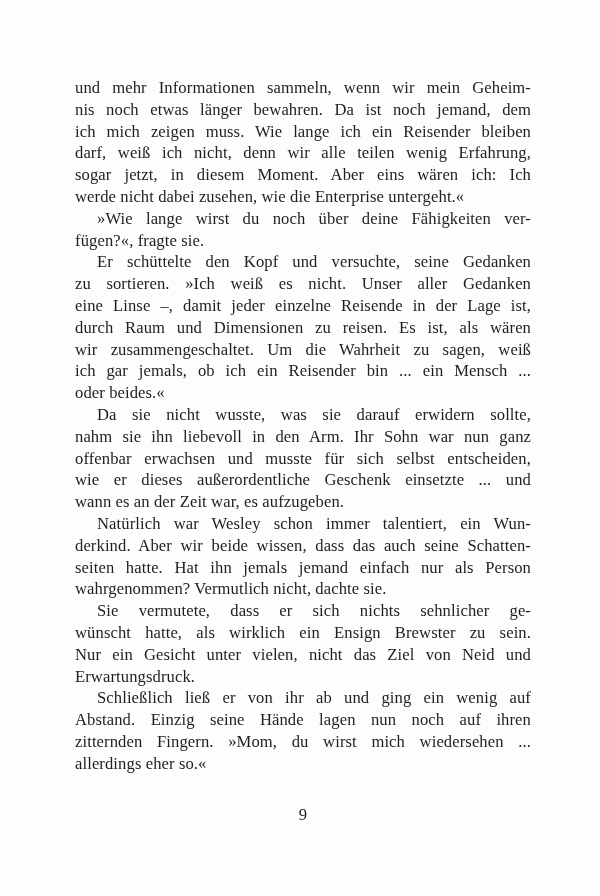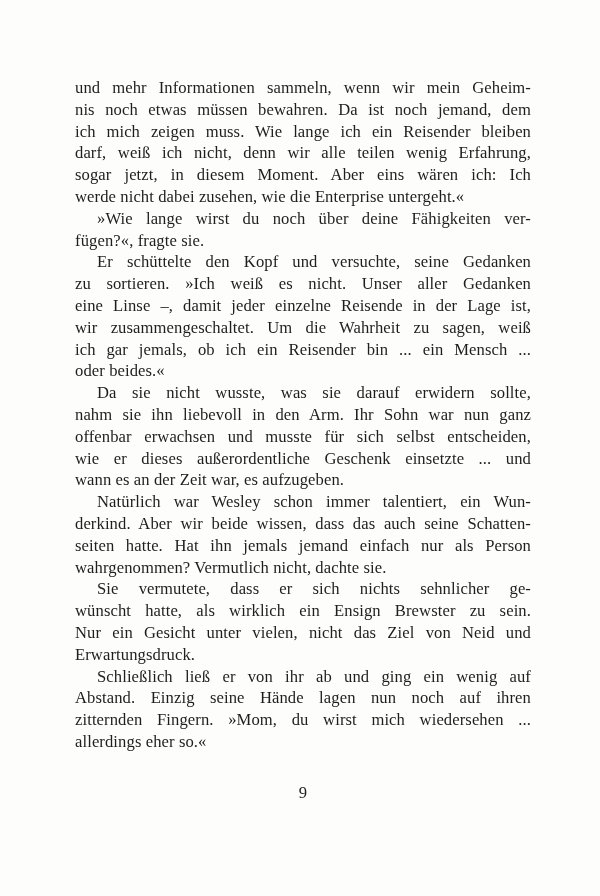--- a/index.html
+++ b/index.html
@@ -46,34 +46,35 @@
     line-height:21.8px;
   }
 </style>
 </head>
 <body>
 
 <div class="page">
   <div class="text-block">
       <div>
         <div class="line"><span class="rm">und mehr Informationen sammeln, wenn wir mein Geheim-</span></div>
-        <div class="line"><span class="rm">nis noch etwas müssen bewahren. Da ist noch jemand, dem</span></div>
+        <div class="line"><span class="rm">nis noch etwas länger bewahren. Da ist noch jemand, dem</span></div>
         <div class="line"><span class="rm">ich mich zeigen muss. Wie lange ich ein Reisender bleiben</span></div>
         <div class="line"><span class="rm">darf, weiß ich nicht, denn wir alle teilen wenig Erfahrung,</span></div>
         <div class="line"><span class="rm">sogar jetzt, in diesem Moment. Aber eins wären ich: Ich</span></div>
         <div class="line last"><span class="rm">werde nicht dabei zusehen, wie die </span><span class="it">Enterprise</span><span class="rm"> untergeht.«</span></div>
       </div>
       <div>
         <div class="line indent"><span class="rm">»Wie lange wirst du noch über deine Fähigkeiten ver-</span></div>
         <div class="line last"><span class="rm">fügen?«, fragte sie.</span></div>
       </div>
       <div>
         <div class="line indent"><span class="rm">Er schüttelte den Kopf und versuchte, seine Gedanken</span></div>
         <div class="line"><span class="rm">zu sortieren. »Ich weiß es nicht. Unser aller Gedanken</span></div>
         <div class="line"><span class="rm">eine Linse –, damit jeder einzelne Reisende in der Lage ist,</span></div>
+        <div class="line"><span class="rm">durch Raum und Dimensionen zu reisen. Es ist, als wären</span></div>
         <div class="line"><span class="rm">wir zusammengeschaltet. Um die Wahrheit zu sagen, weiß</span></div>
         <div class="line"><span class="rm">ich gar jemals, ob ich ein Reisender bin ... ein Mensch ...</span></div>
         <div class="line last"><span class="rm">oder beides.«</span></div>
       </div>
       <div>
         <div class="line indent"><span class="rm">Da sie nicht wusste, was sie darauf erwidern sollte,</span></div>
         <div class="line"><span class="rm">nahm sie ihn liebevoll in den Arm. Ihr Sohn war nun ganz</span></div>
         <div class="line"><span class="rm">offenbar erwachsen und musste für sich selbst entscheiden,</span></div>
         <div class="line"><span class="rm">wie er dieses außerordentliche Geschenk einsetzte ... und</span></div>
         <div class="line last"><span class="rm">wann es an der Zeit war, es aufzugeben.</span></div>

